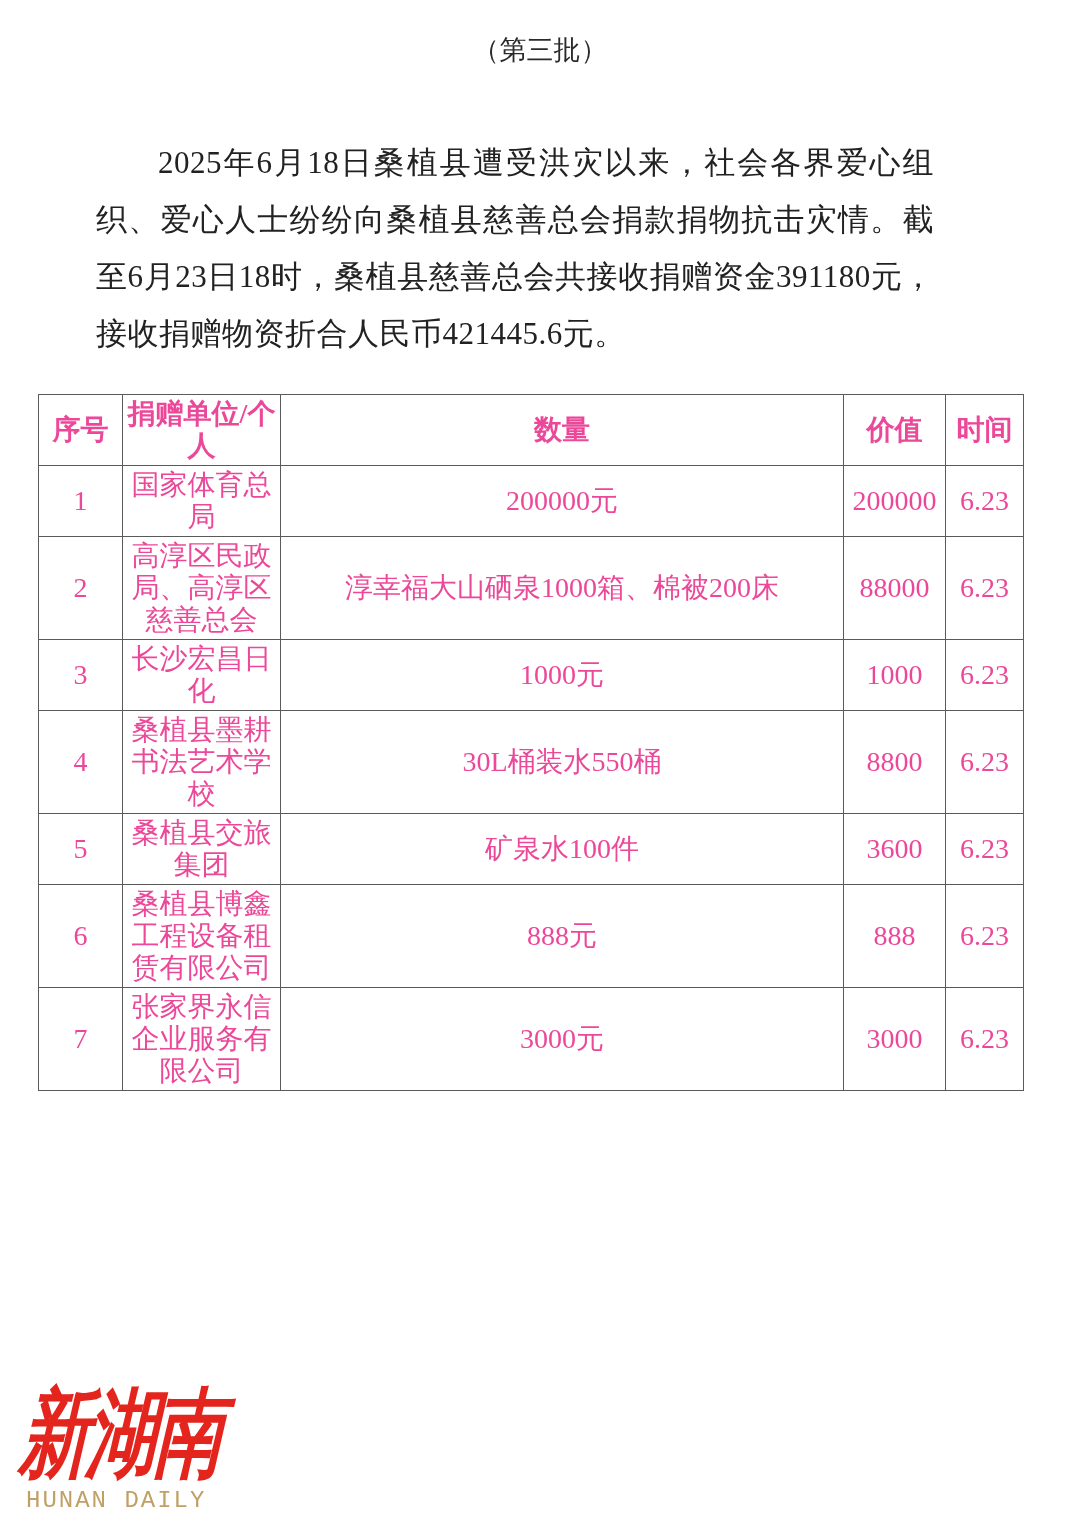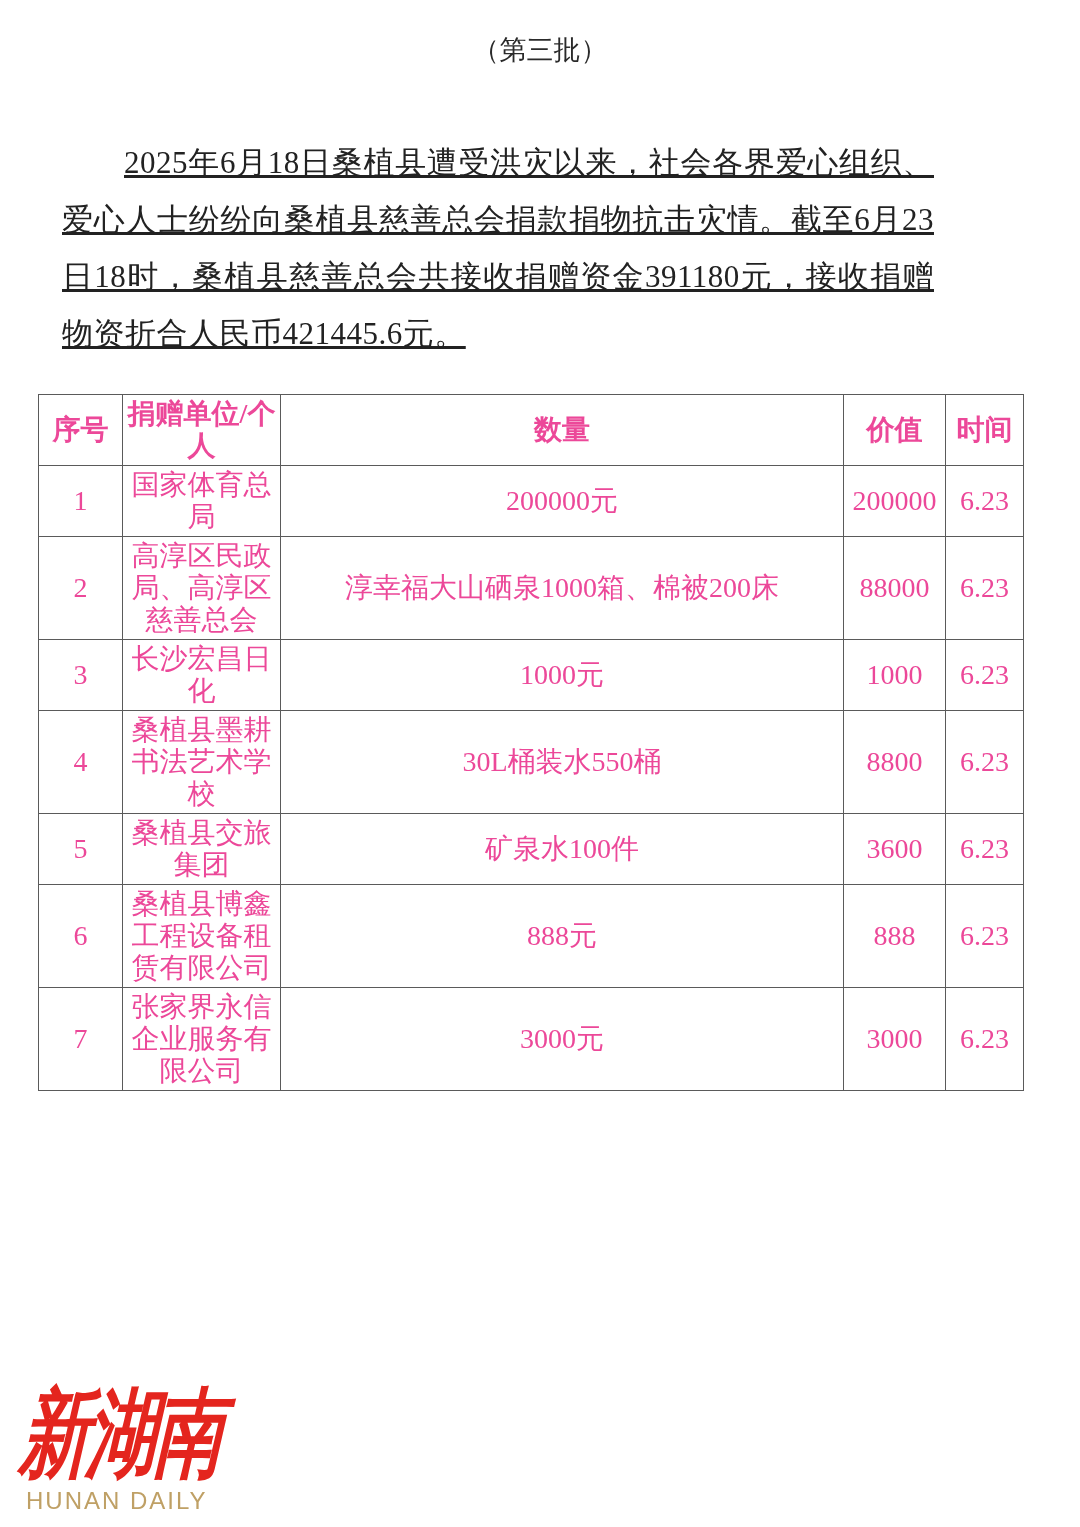--- a/index.html
+++ b/index.html
@@ -34,28 +34,27 @@
     color: #171717;
   }
   .subtitle {
     margin-top: 32px;
     text-align: center;
     font-size: 27px;
     font-weight: normal;
     color: #2a2a2a;
   }
   .paragraph {
-    margin: 66px 146px 0 62px;
+    margin: 66px 146px 0 96px;
     font-size: 31px;
     line-height: 57px;
     text-align: justify;
     text-indent: 2em;
     color: #222222;
     letter-spacing: 0.5px;
-    text-decoration: underline;
   }
   table.donation {
     margin: 32px 0 0 38px;
     border-collapse: collapse;
     table-layout: fixed;
     width: 985px;
     font-size: 28px;
     color: #ec4899;
   }
   table.donation th,
@@ -87,21 +86,21 @@
     font-style: italic;
     line-height: 100px;
     letter-spacing: -4px;
     transform: scaleX(0.72) skewX(-4deg);
     transform-origin: left center;
     white-space: nowrap;
   }
   .logo-en {
     margin-top: 2px;
     margin-left: 6px;
-    font-family: Liberation Sans, sans-serif;
+    font-family: Liberation Mono, monospace;
     font-size: 24px;
     letter-spacing: 2px;
     white-space: nowrap;
   }
 </style>
 </head>
 <body>
 
 <div class="page">
 

